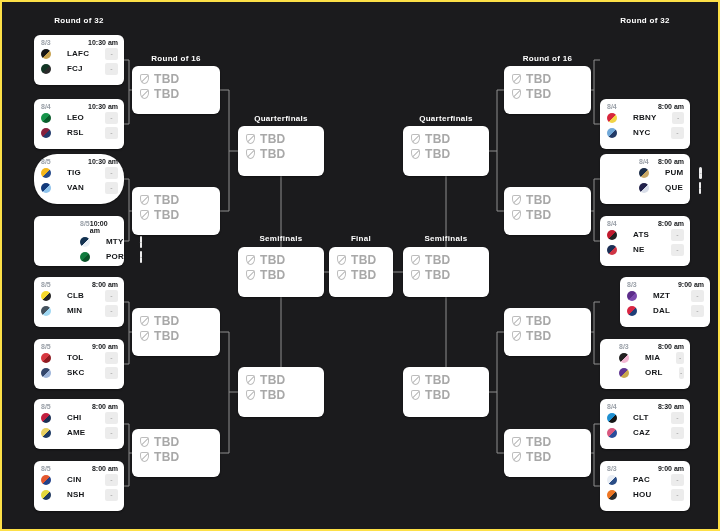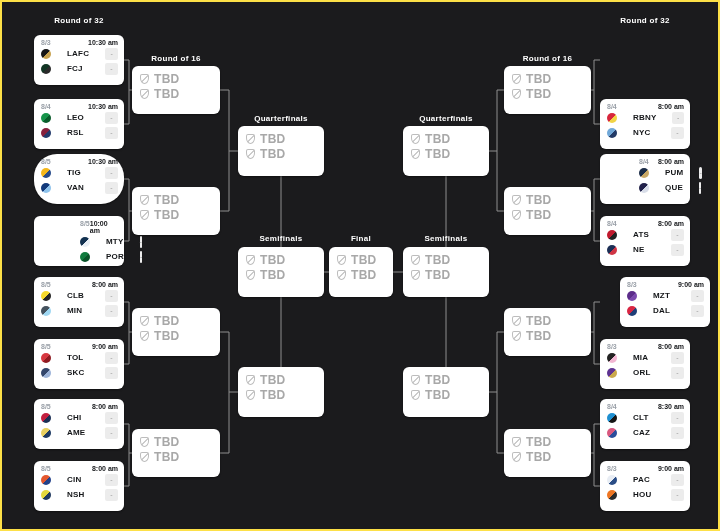--- a/index.html
+++ b/index.html
@@ -243,21 +243,21 @@
         <span class="logo" style="background: linear-gradient(135deg, rgb(92, 45, 138) 52%, rgb(123, 73, 173) 52%);"></span>
         <span class="abbr">MZT</span>
         <span class="score">-</span>
       </div>
     <div class="team-row">
         <span class="logo" style="background: linear-gradient(135deg, rgb(217, 38, 67) 52%, rgb(31, 63, 120) 52%);"></span>
         <span class="abbr">DAL</span>
         <span class="score">-</span>
       </div>
   </div>
-  <div class="card r32" style="left:598px;top:337px;">
+  <div class="card r32" style="left:598px;top:337px;padding-left:12px;">
     <div class="card-head">
         <span class="date">8/3</span>
         <span class="time">8:00 am</span>
       </div>
     <div class="team-row">
         <span class="logo" style="background: linear-gradient(135deg, rgb(34, 34, 34) 52%, rgb(242, 182, 210) 52%);"></span>
         <span class="abbr">MIA</span>
         <span class="score">-</span>
       </div>
     <div class="team-row">

